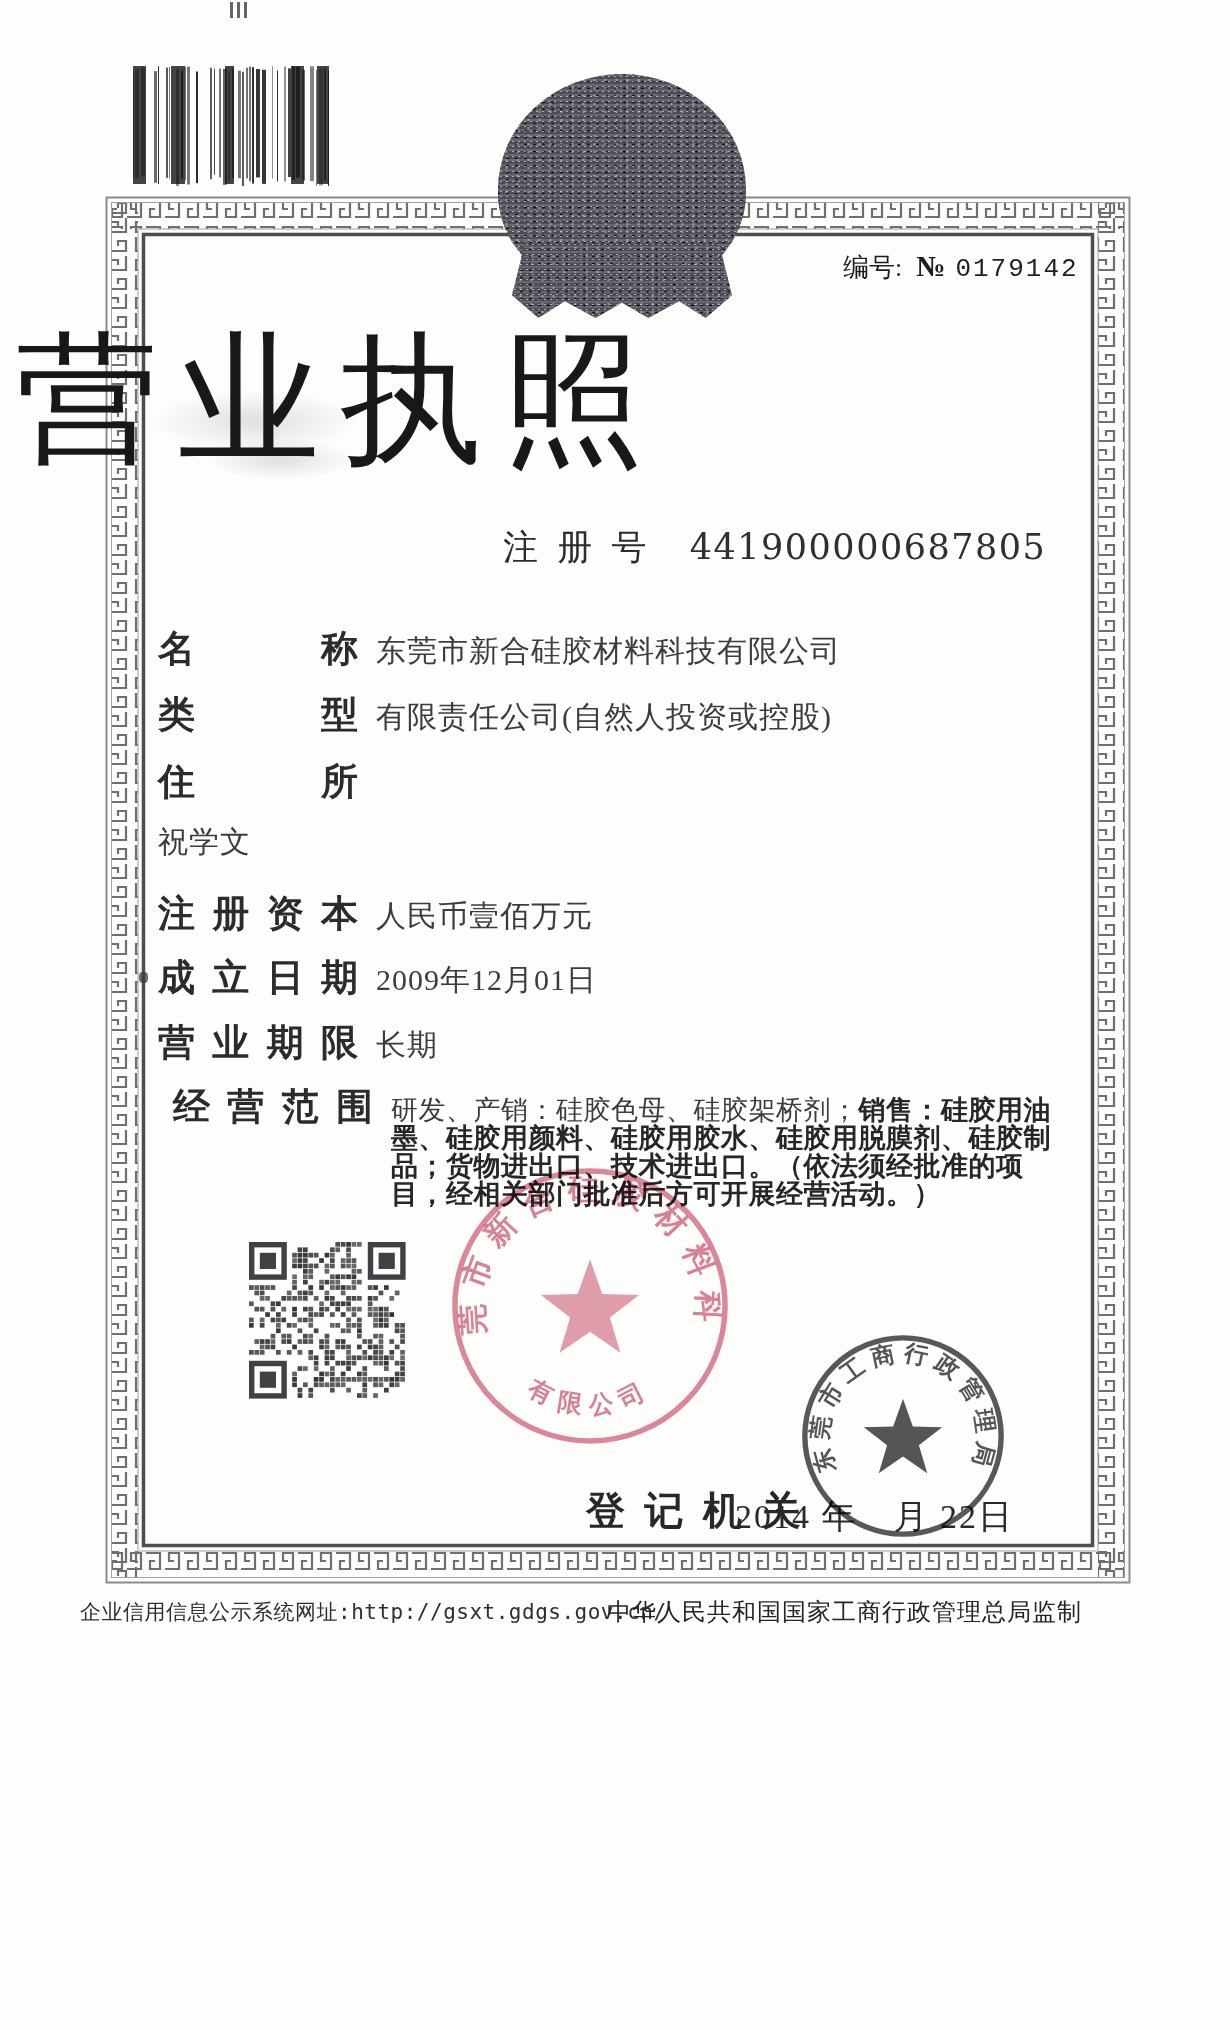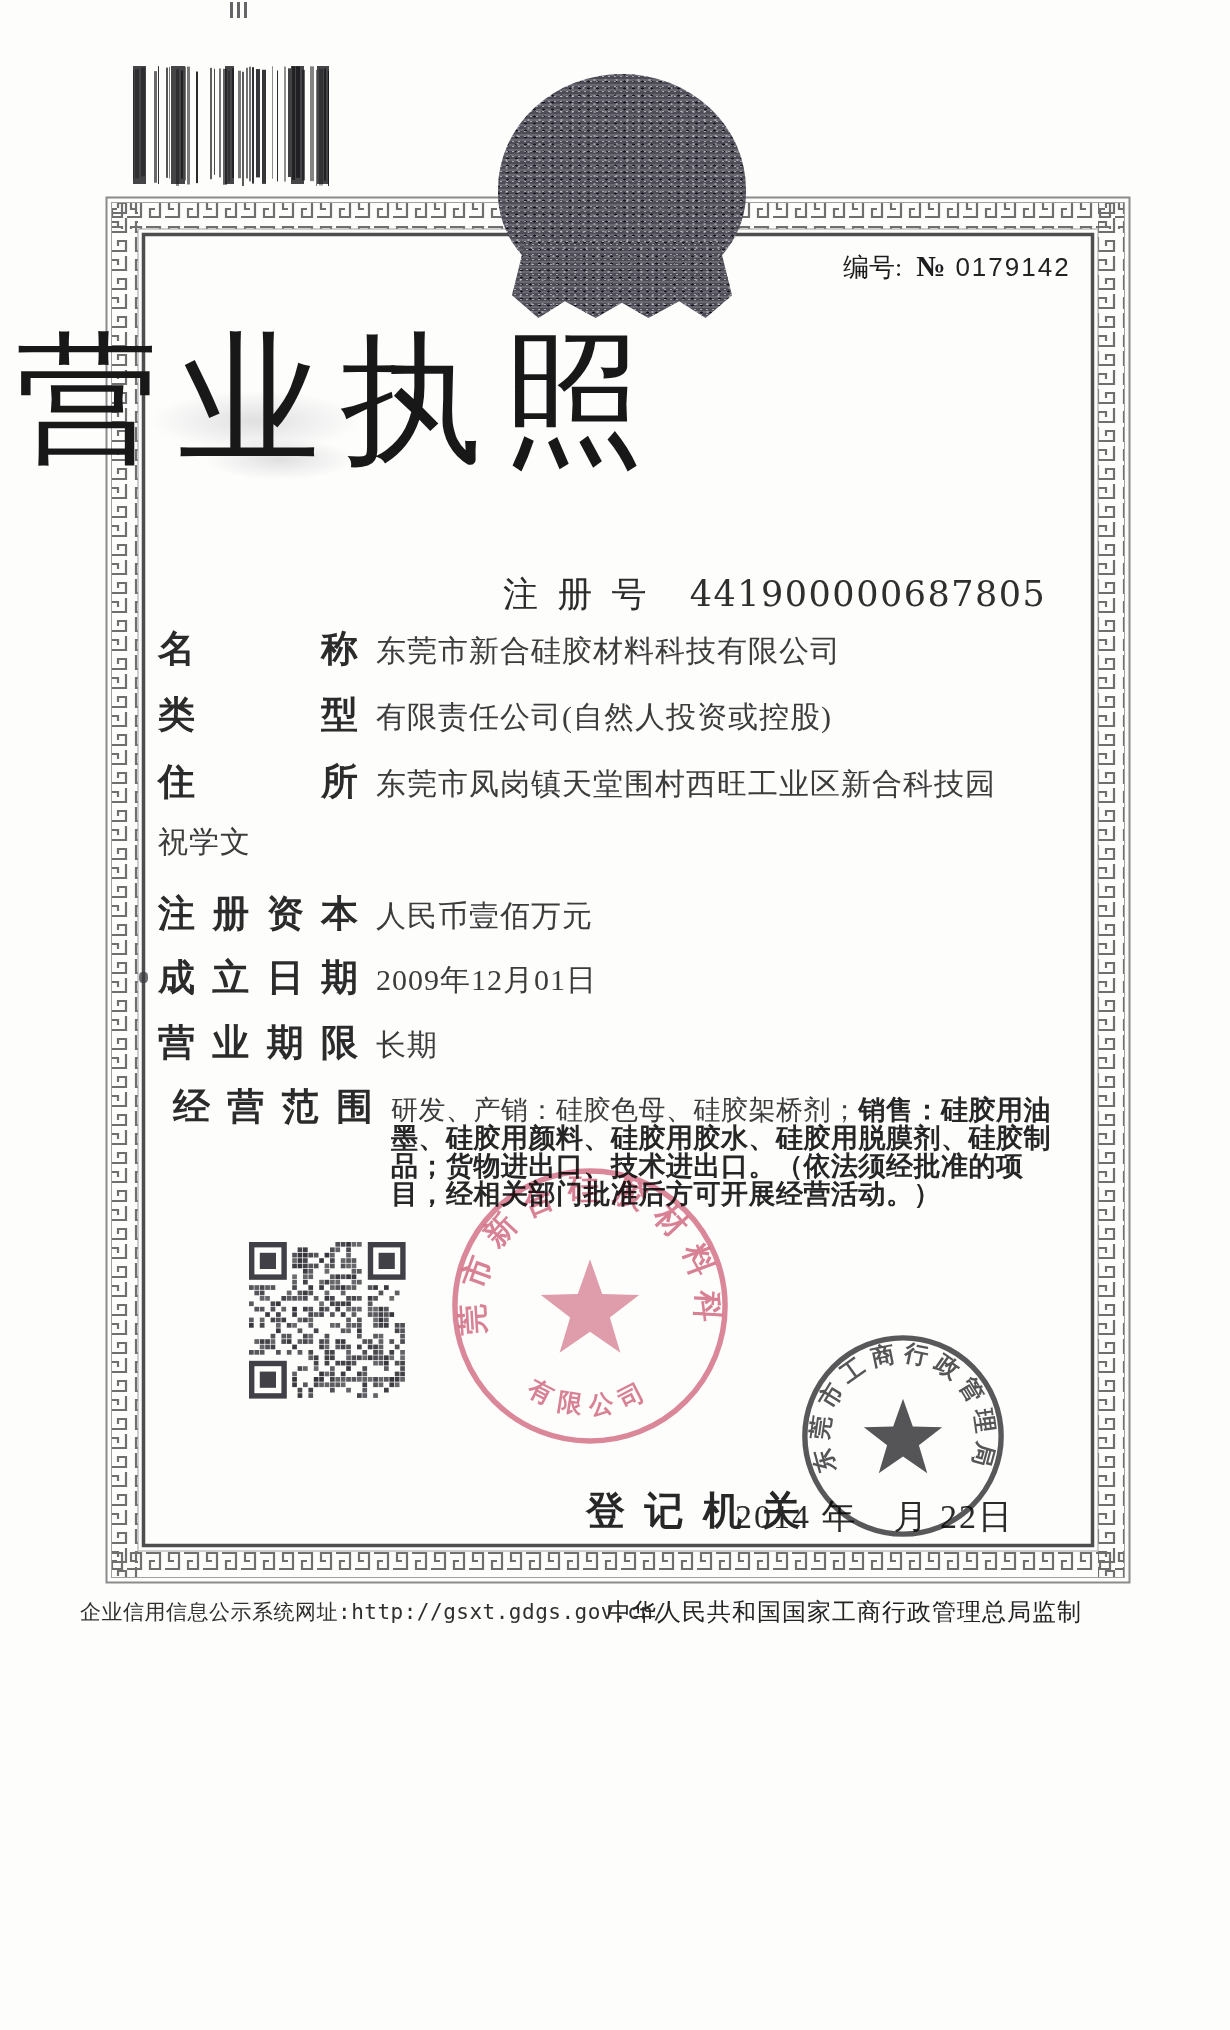--- a/index.html
+++ b/index.html
@@ -25,26 +25,26 @@
   }
   .emblem-head{position:absolute;left:8px;top:0;width:248px;height:222px;
     border-radius:50% 50% 48% 48% / 52% 52% 46% 46%;}
   .emblem-skirt{position:absolute;left:22px;top:168px;width:220px;height:76px;
     clip-path:polygon(6% 0,94% 0,100% 70%,88% 100%,76% 78%,62% 100%,50% 80%,38% 100%,24% 78%,12% 100%,0 70%);}
   
   .frame{position:absolute;left:105px;top:196px;z-index:1;}
   
   .serial{position:absolute;left:843px;top:250px;z-index:4;font-size:26px;color:#1d1d1d;white-space:nowrap;}
   .serial .numero{font-weight:700;font-size:29px;margin-left:14px;}
-  .serial .num{font-family:Liberation Sans, sans-serif;font-size:26px;letter-spacing:2px;margin-left:10px;color:#222;}
+  .serial .num{font-family:Liberation Mono, monospace;font-size:26px;letter-spacing:2px;margin-left:10px;color:#222;}
   
   .title{position:absolute;left:16px;top:322px;width:1190px;text-align:left;z-index:4;
     font-size:142px;font-weight:400;letter-spacing:20px;color:#181818;line-height:1.1;}
   
-  .regline{position:absolute;left:503px;top:524px;z-index:4;white-space:nowrap;margin-top:47px;}
+  .regline{position:absolute;left:503px;top:524px;z-index:4;white-space:nowrap;}
   .regline .rlabel{font-size:35px;letter-spacing:0.55em;color:#2c2c2c;font-weight:500;}
   .regline .rnum{font-size:35px;letter-spacing:1.5px;color:#2f2f2f;margin-left:20px;font-family:"DejaVu Serif",serif;}
   
   .rows{position:absolute;left:158px;top:0;z-index:4;}
   .row{position:absolute;display:flex;align-items:baseline;gap:18px;white-space:nowrap;}
   .flabel{display:inline-block;width:200px;font-size:37px;font-weight:600;color:#2b2b2b;
     text-align:justify;text-align-last:justify;}
   .fvalue{font-size:30px;color:#3c3c3c;letter-spacing:1px;}
   .scope-value{width:676px;font-size:27px;line-height:28px;color:#3c3c3c;white-space:normal;
     word-break:break-all;letter-spacing:0.5px;}
@@ -168,21 +168,20 @@
     <div class="row" style="top:624px;">
       <span class="flabel">名称</span>
       <span class="fvalue">东莞市新合硅胶材料科技有限公司</span>
     </div>
     <div class="row" style="top:690px;">
       <span class="flabel">类型</span>
       <span class="fvalue">有限责任公司(自然人投资或控股)</span>
     </div>
     <div class="row" style="top:757px;">
       <span class="flabel">住所</span>
-      <span class="fvalue">东莞市凤岗镇天堂围村西旺工业区新合科技园</span>
     </div>
     <div class="row" style="top:822px;">
       <span class="fvalue">祝学文</span>
     </div>
     <div class="row" style="top:889px;">
       <span class="flabel">注册资本</span>
       <span class="fvalue">人民币壹佰万元</span>
     </div>
     <div class="row" style="top:953px;">
       <span class="flabel">成立日期</span>

